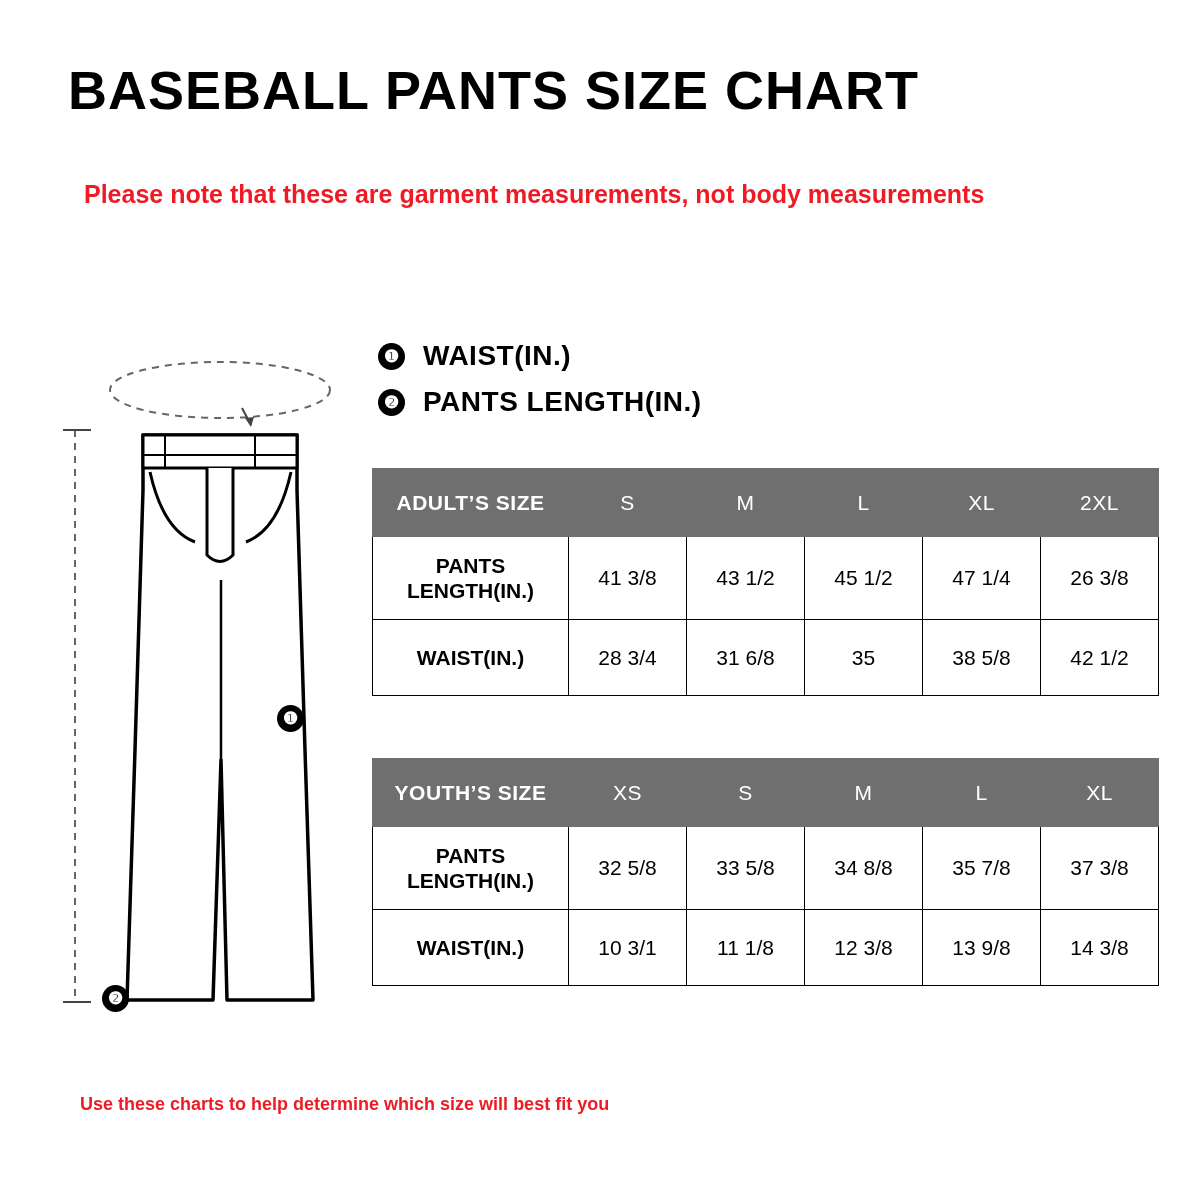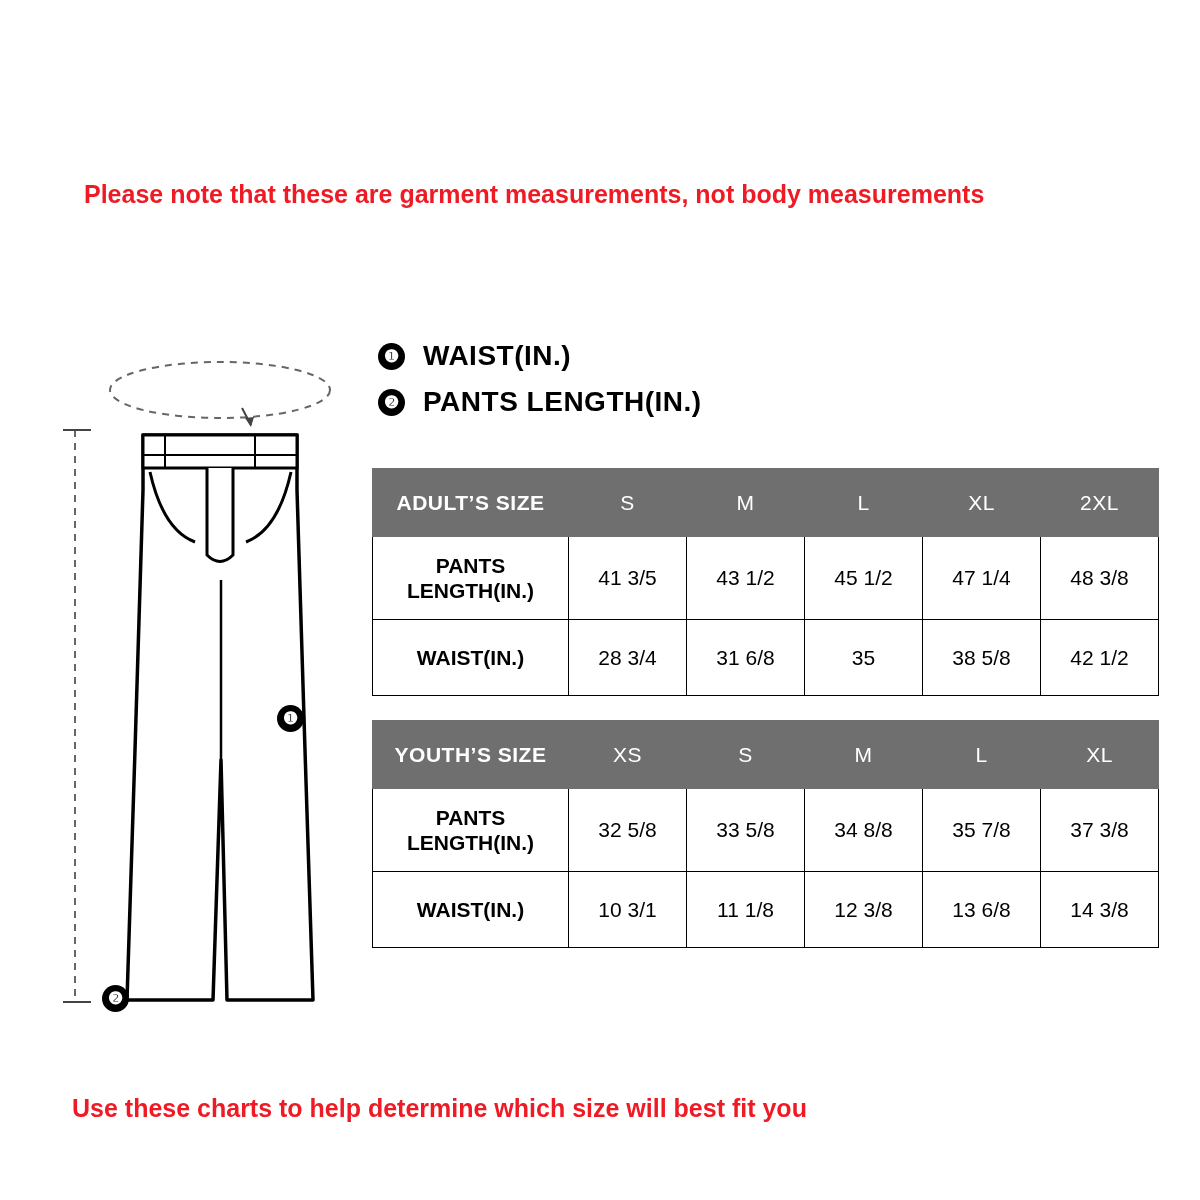--- a/index.html
+++ b/index.html
@@ -38,24 +38,24 @@
     width: 960px;
     font-size: 25px;
     font-weight: bold;
     color: #ee1b24;
     line-height: 1.35;
     margin-left: 16px;
   }
 
   .note-bottom {
     position: absolute;
-    left: 72px;
+    left: 80px;
     top: 1092px;
     width: 1060px;
-    font-size: 25px;
+    font-size: 18px;
     font-weight: bold;
     color: #ee1b24;
     line-height: 1.35;
   }
 
   .legend {
     position: absolute;
     left: 378px;
     top: 333px;
   }
@@ -105,21 +105,21 @@
     top: 655px;
   }
 
   
   table {
     border-collapse: collapse;
     position: absolute;
     table-layout: fixed;
   }
   table.adult { left: 372px; top: 468px; width: 786px; }
-  table.youth { left: 372px; top: 720px; width: 786px; }
+  table.youth { left: 372px; top: 758px; width: 786px; }
 
   th, td {
     border: 1px solid #000;
     text-align: center;
     vertical-align: middle;
     font-size: 21px;
     color: #000;
     background: #fff;
     padding: 16px;
   }
@@ -137,20 +137,21 @@
   tbody td { height: 76px; }
   tbody td.rowhead { font-weight: bold; line-height: 1.2; }
   col.c0 { width: 196px; }
   col.cx { width: 118px; }
 </style>
 </head>
 <body>
 
 <div class="page">
 
+  <div class="title">BASEBALL PANTS SIZE CHART</div>
 
   <div class="note-top">Please note that these are garment measurements, not body measurements</div>
 
   <div class="legend">
     <div class="legend-row">
       <span class="circ">❶</span>
       <span class="legend-label">WAIST(IN.)</span>
     </div>
     <div class="legend-row">
       <span class="circ">❷</span>
@@ -204,25 +205,25 @@
         <th>S</th>
         <th>M</th>
         <th>L</th>
         <th>XL</th>
         <th>2XL</th>
       </tr>
     </thead>
     <tbody>
       <tr>
         <td class="rowhead">PANTS LENGTH(IN.)</td>
-        <td>41 3/5</td>
+        <td>41 3/8</td>
         <td>43 1/2</td>
         <td>45 1/2</td>
         <td>47 1/4</td>
-        <td>48 3/8</td>
+        <td>26 3/8</td>
       </tr>
       <tr>
         <td class="rowhead">WAIST(IN.)</td>
         <td>28 3/4</td>
         <td>31 6/8</td>
         <td>35</td>
         <td>38 5/8</td>
         <td>42 1/2</td>
       </tr>
     </tbody>
@@ -254,21 +255,21 @@
         <td>33 5/8</td>
         <td>34  8/8</td>
         <td>35 7/8</td>
         <td>37 3/8</td>
       </tr>
       <tr>
         <td class="rowhead">WAIST(IN.)</td>
         <td>10 3/1</td>
         <td>11 1/8</td>
         <td>12 3/8</td>
-        <td>13 6/8</td>
+        <td>13 9/8</td>
         <td>14 3/8</td>
       </tr>
     </tbody>
   </table>
 
   <div class="note-bottom">Use these charts to help determine which size will best fit you</div>
 
 </div>
 
 </body></html>

